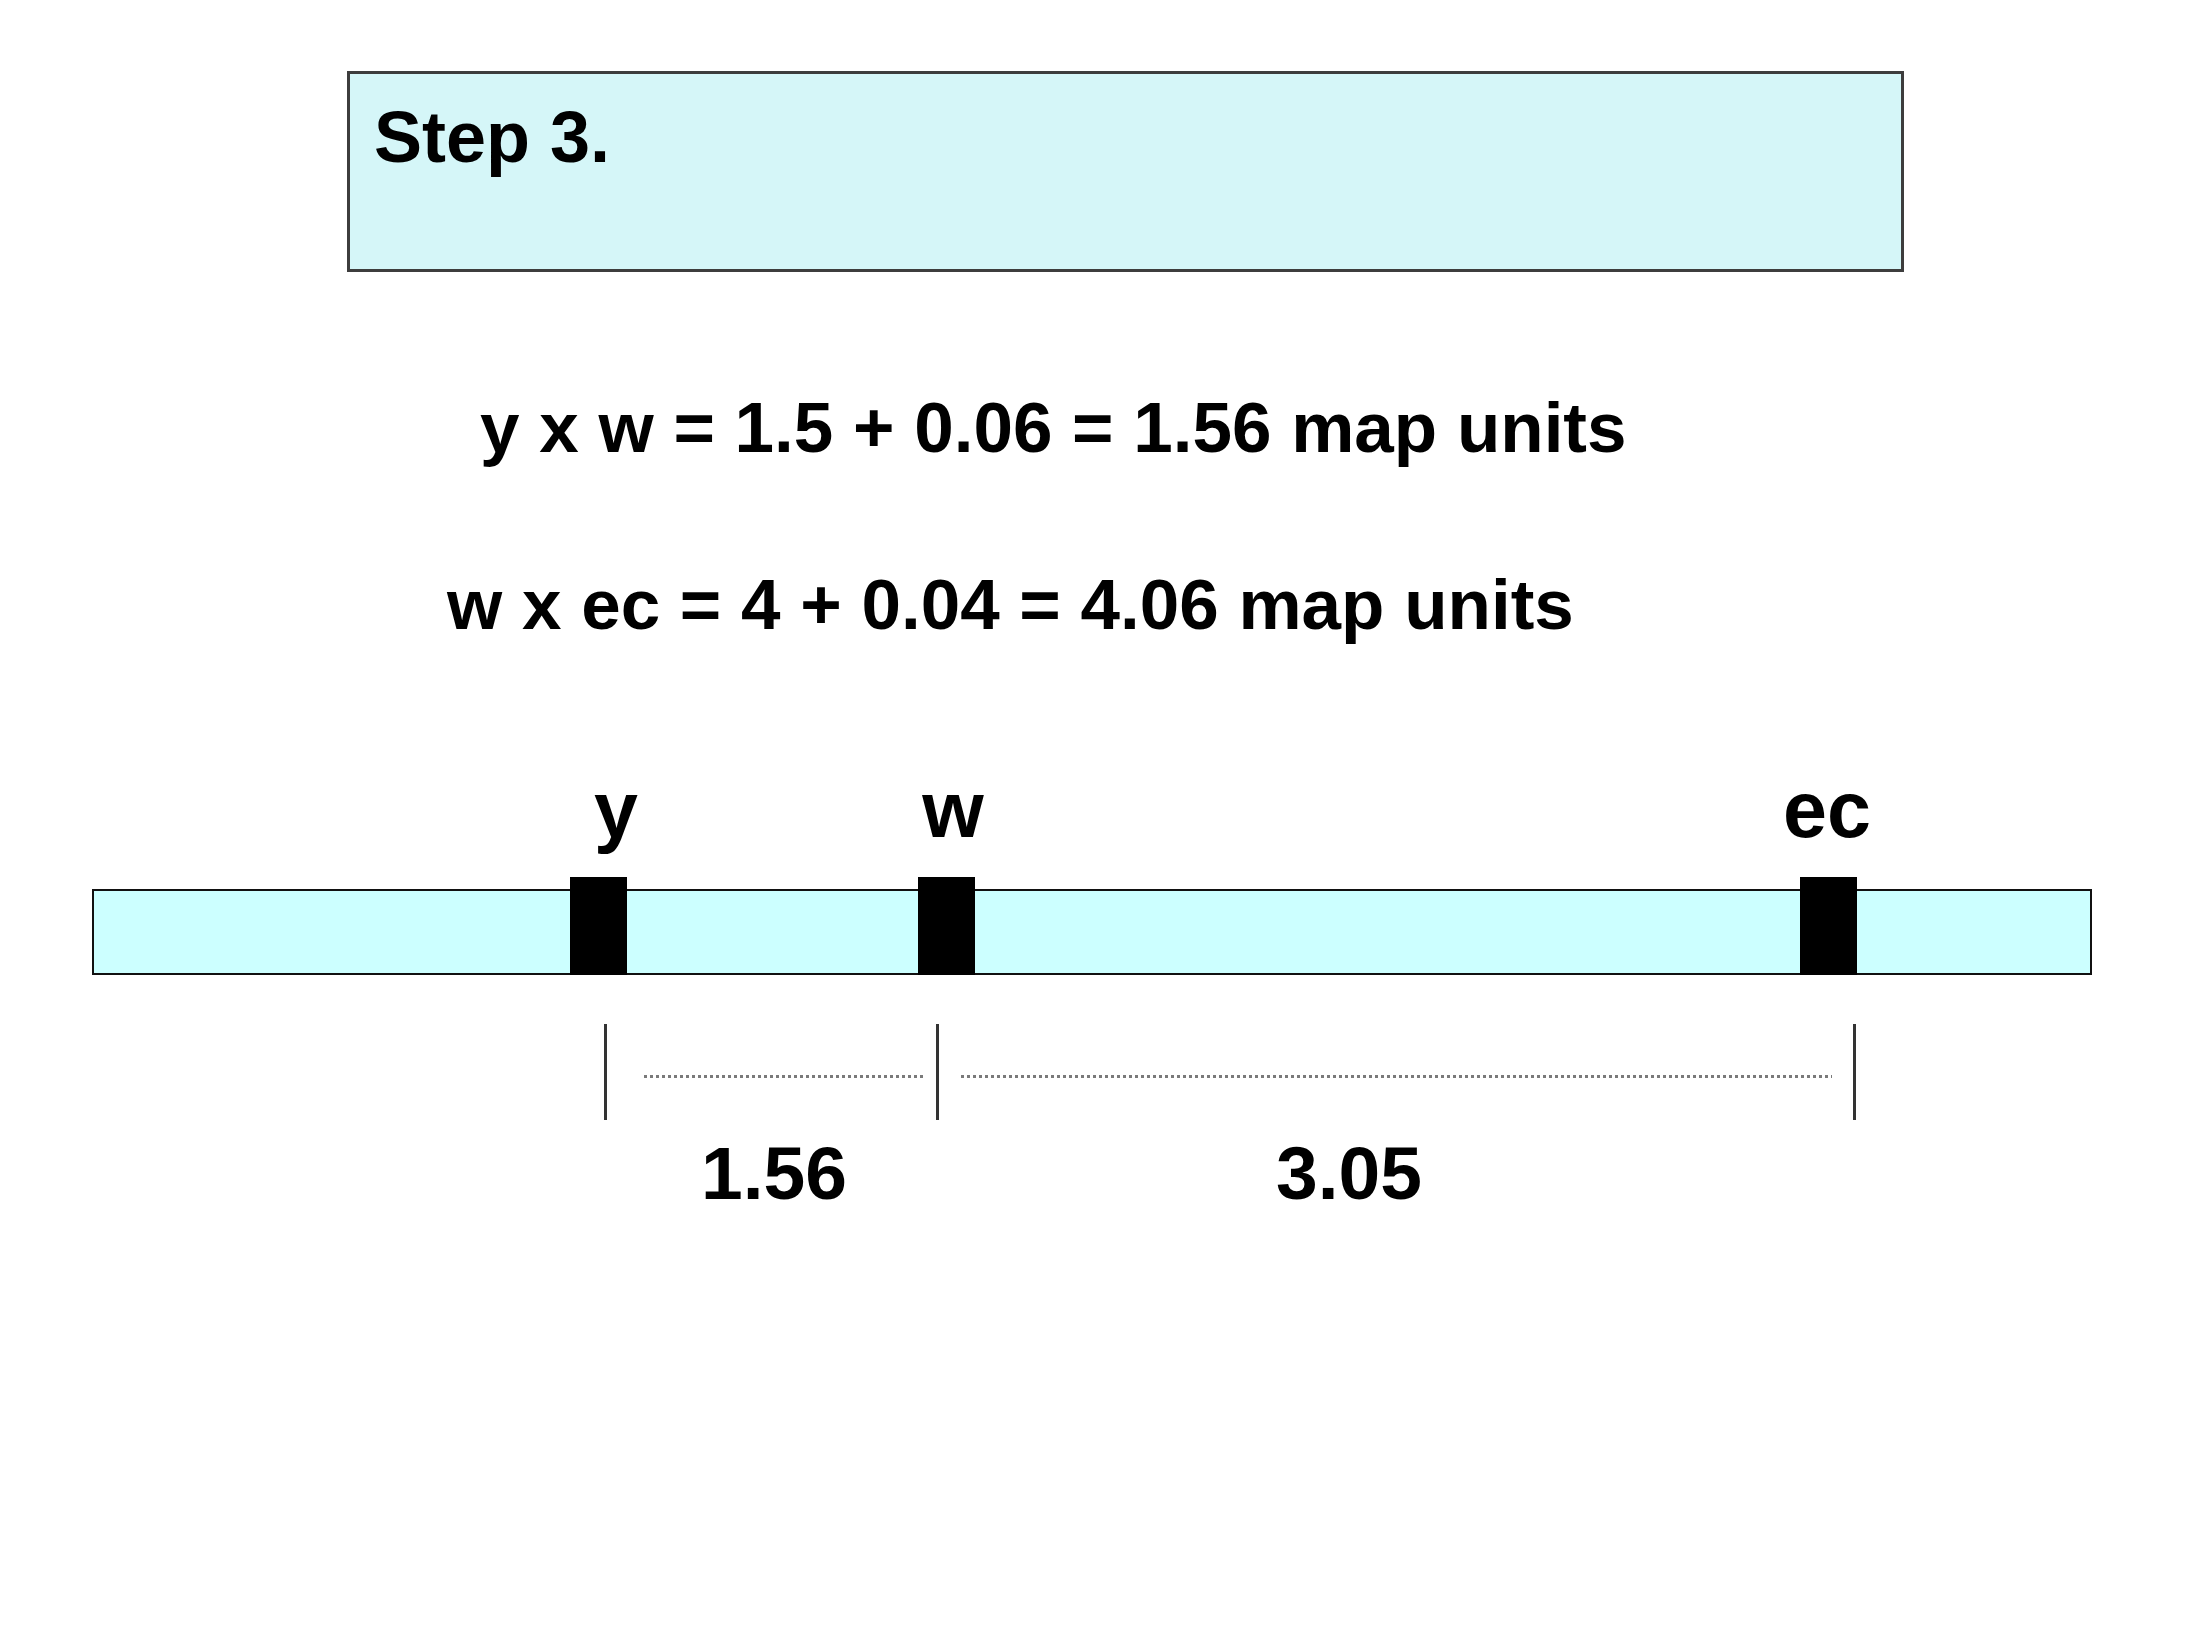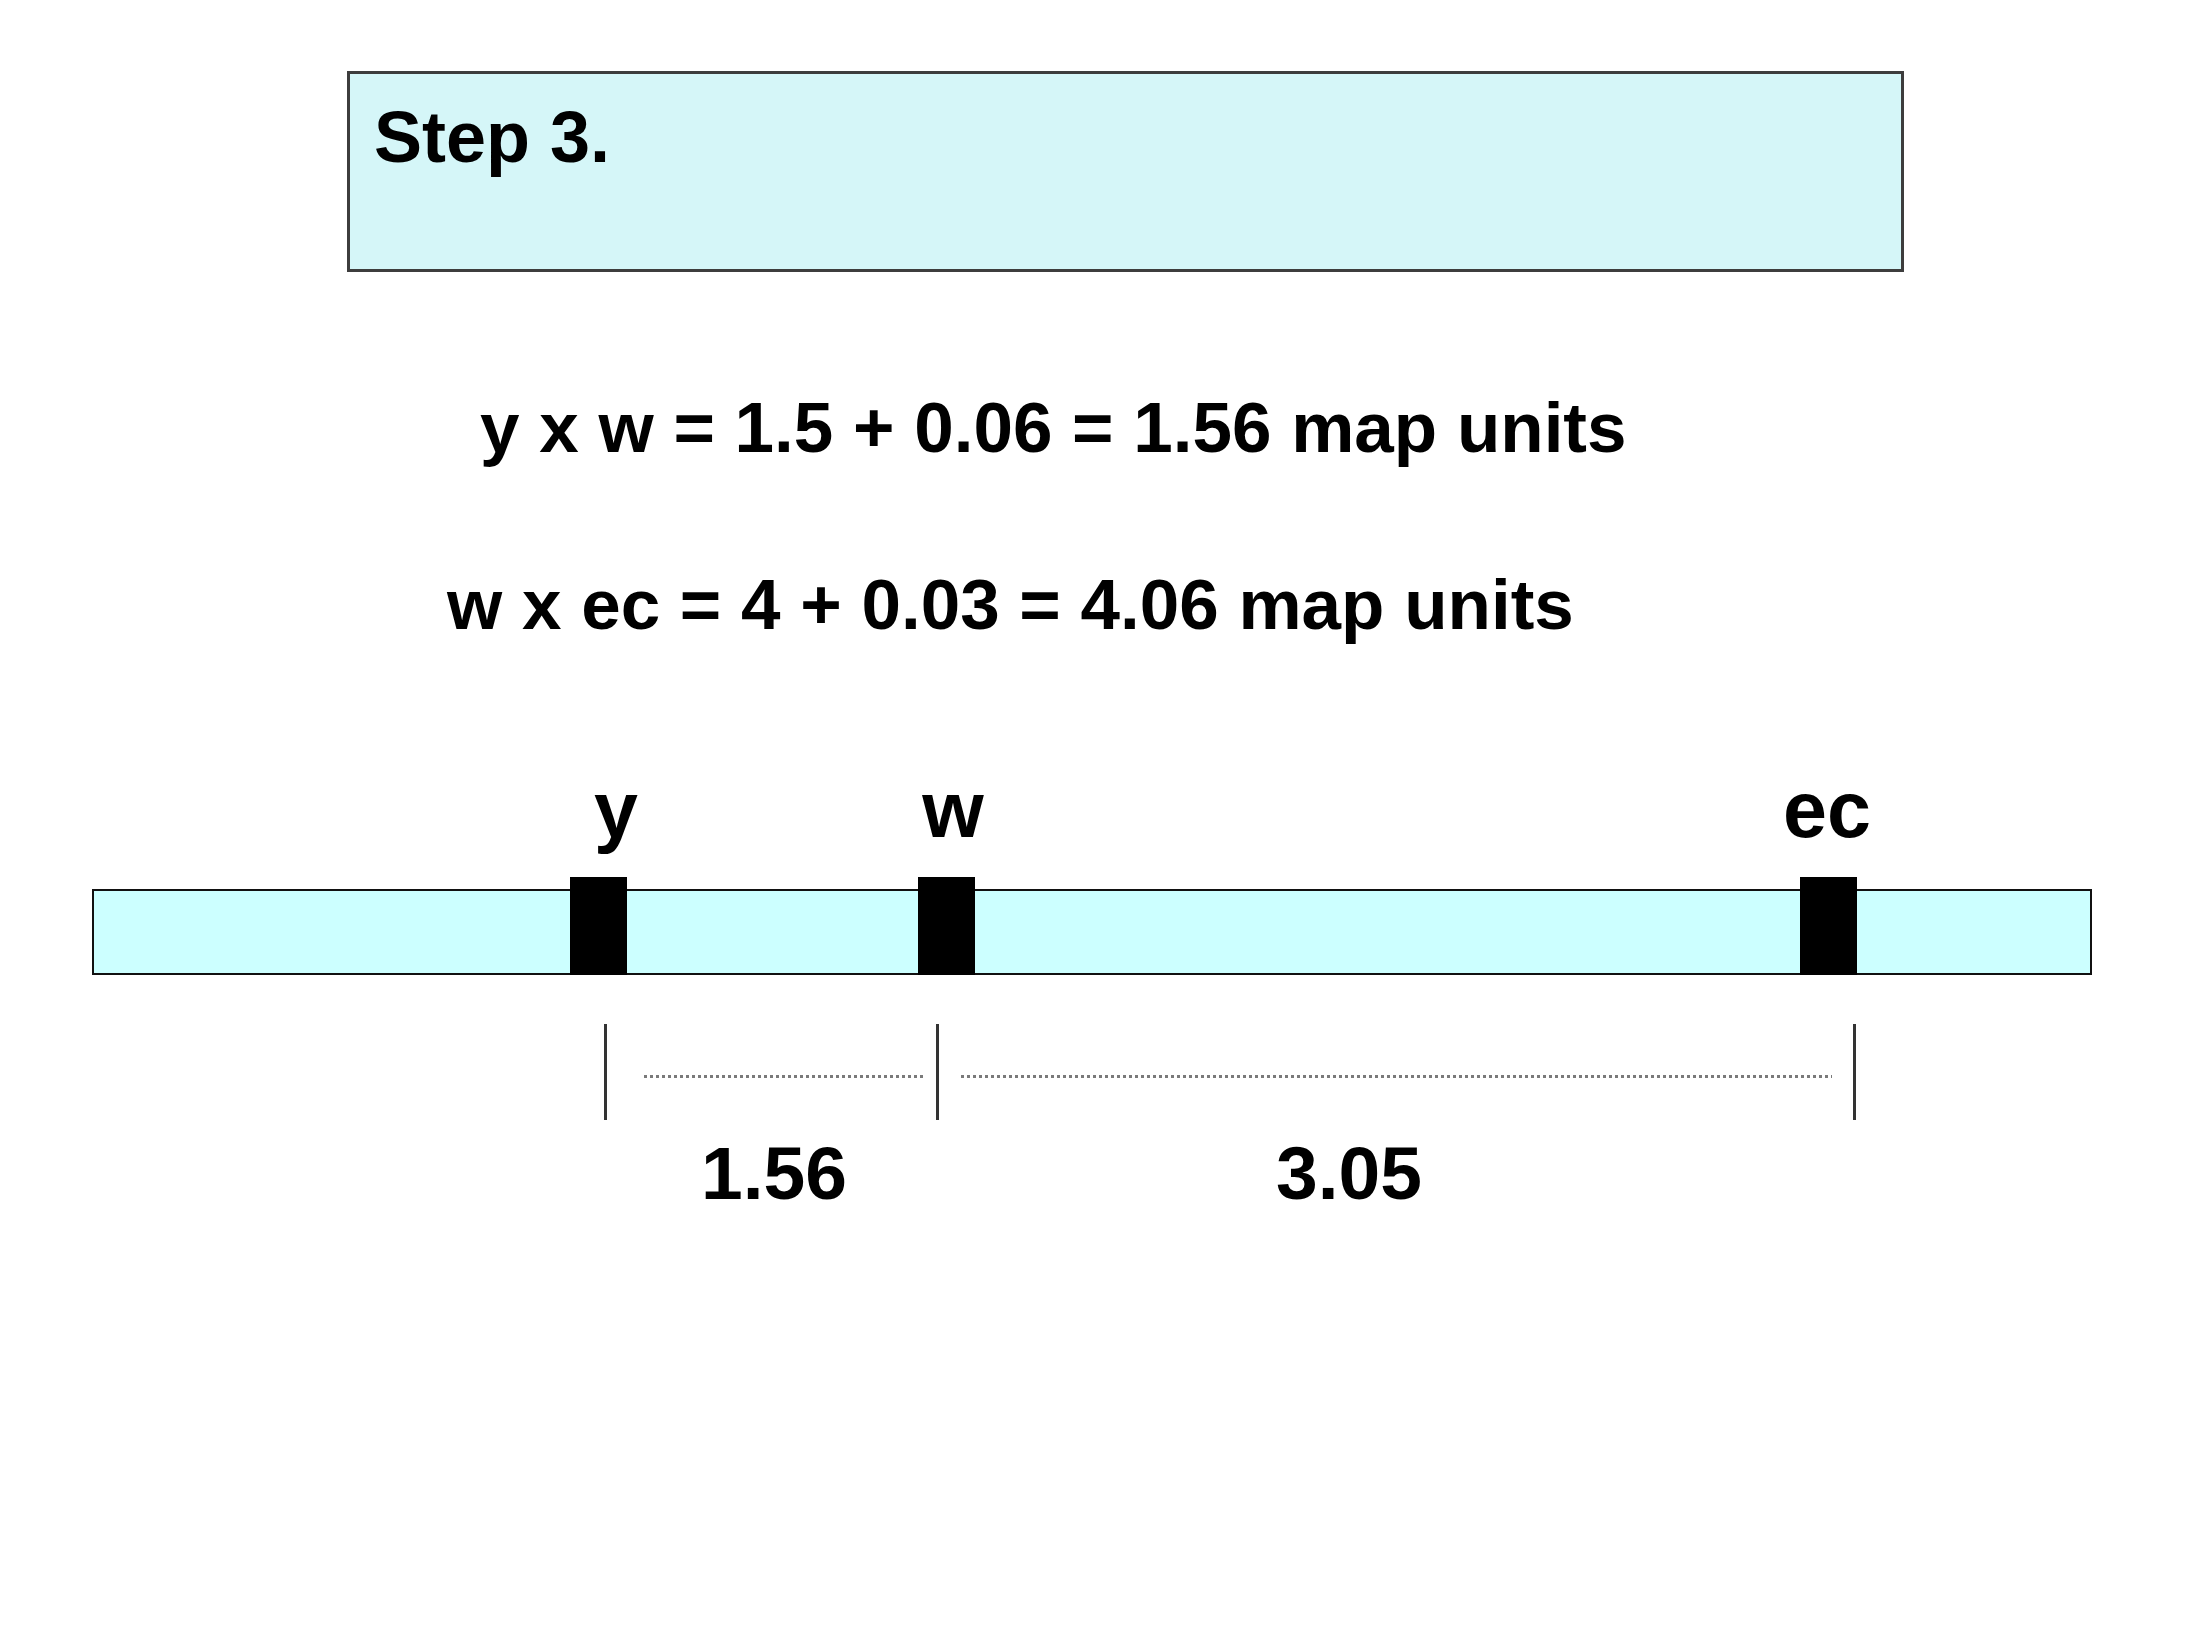--- a/index.html
+++ b/index.html
@@ -130,21 +130,21 @@
 
 <div class="slide" style="--background: #ffffff; --text: #000000; --title-box-bg: #d5f6f8; --title-box-border: #3d3d3d; --bar-fill: #ccffff; --bar-border: #111111; --marker: #000000; --tick: #333333; --dotted-line: #7a7a7a;">
 
   <div class="title-box">
     <span class="title-step">Step 3.</span>
     <span class="title-lines">
     </span>
   </div>
 
   <div class="equation equation-1">y x w = 1.5 + 0.06 = 1.56 map units</div>
-  <div class="equation equation-2">w x ec = 4 + 0.03 = 4.06 map units</div>
+  <div class="equation equation-2">w x ec = 4 + 0.04 = 4.06 map units</div>
 
   <div>
     <div class="gene-label label-y">y</div>
     <div class="gene-label label-w">w</div>
     <div class="gene-label label-ec">ec</div>
 
     <div class="chromosome-bar"></div>
     <div class="gene-marker marker-y"></div>
     <div class="gene-marker marker-w"></div>
     <div class="gene-marker marker-ec"></div>

